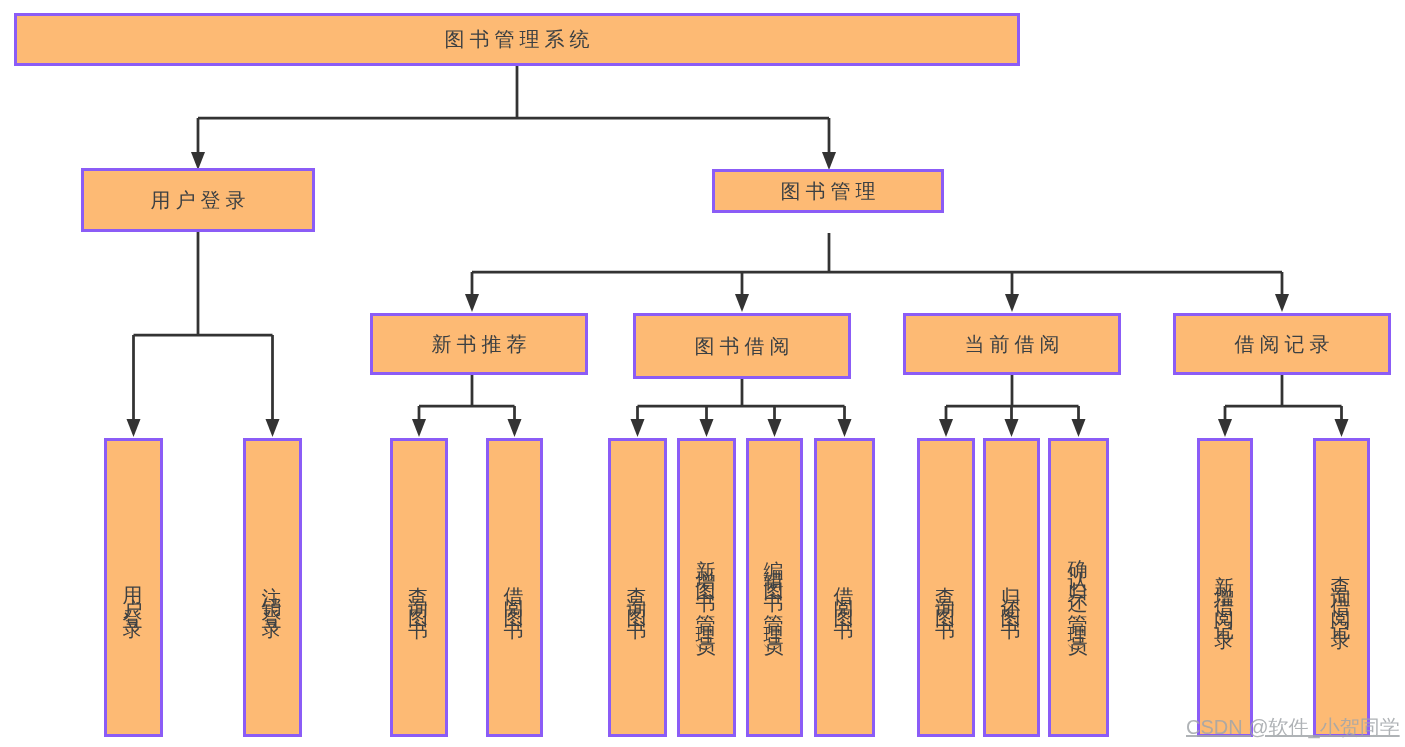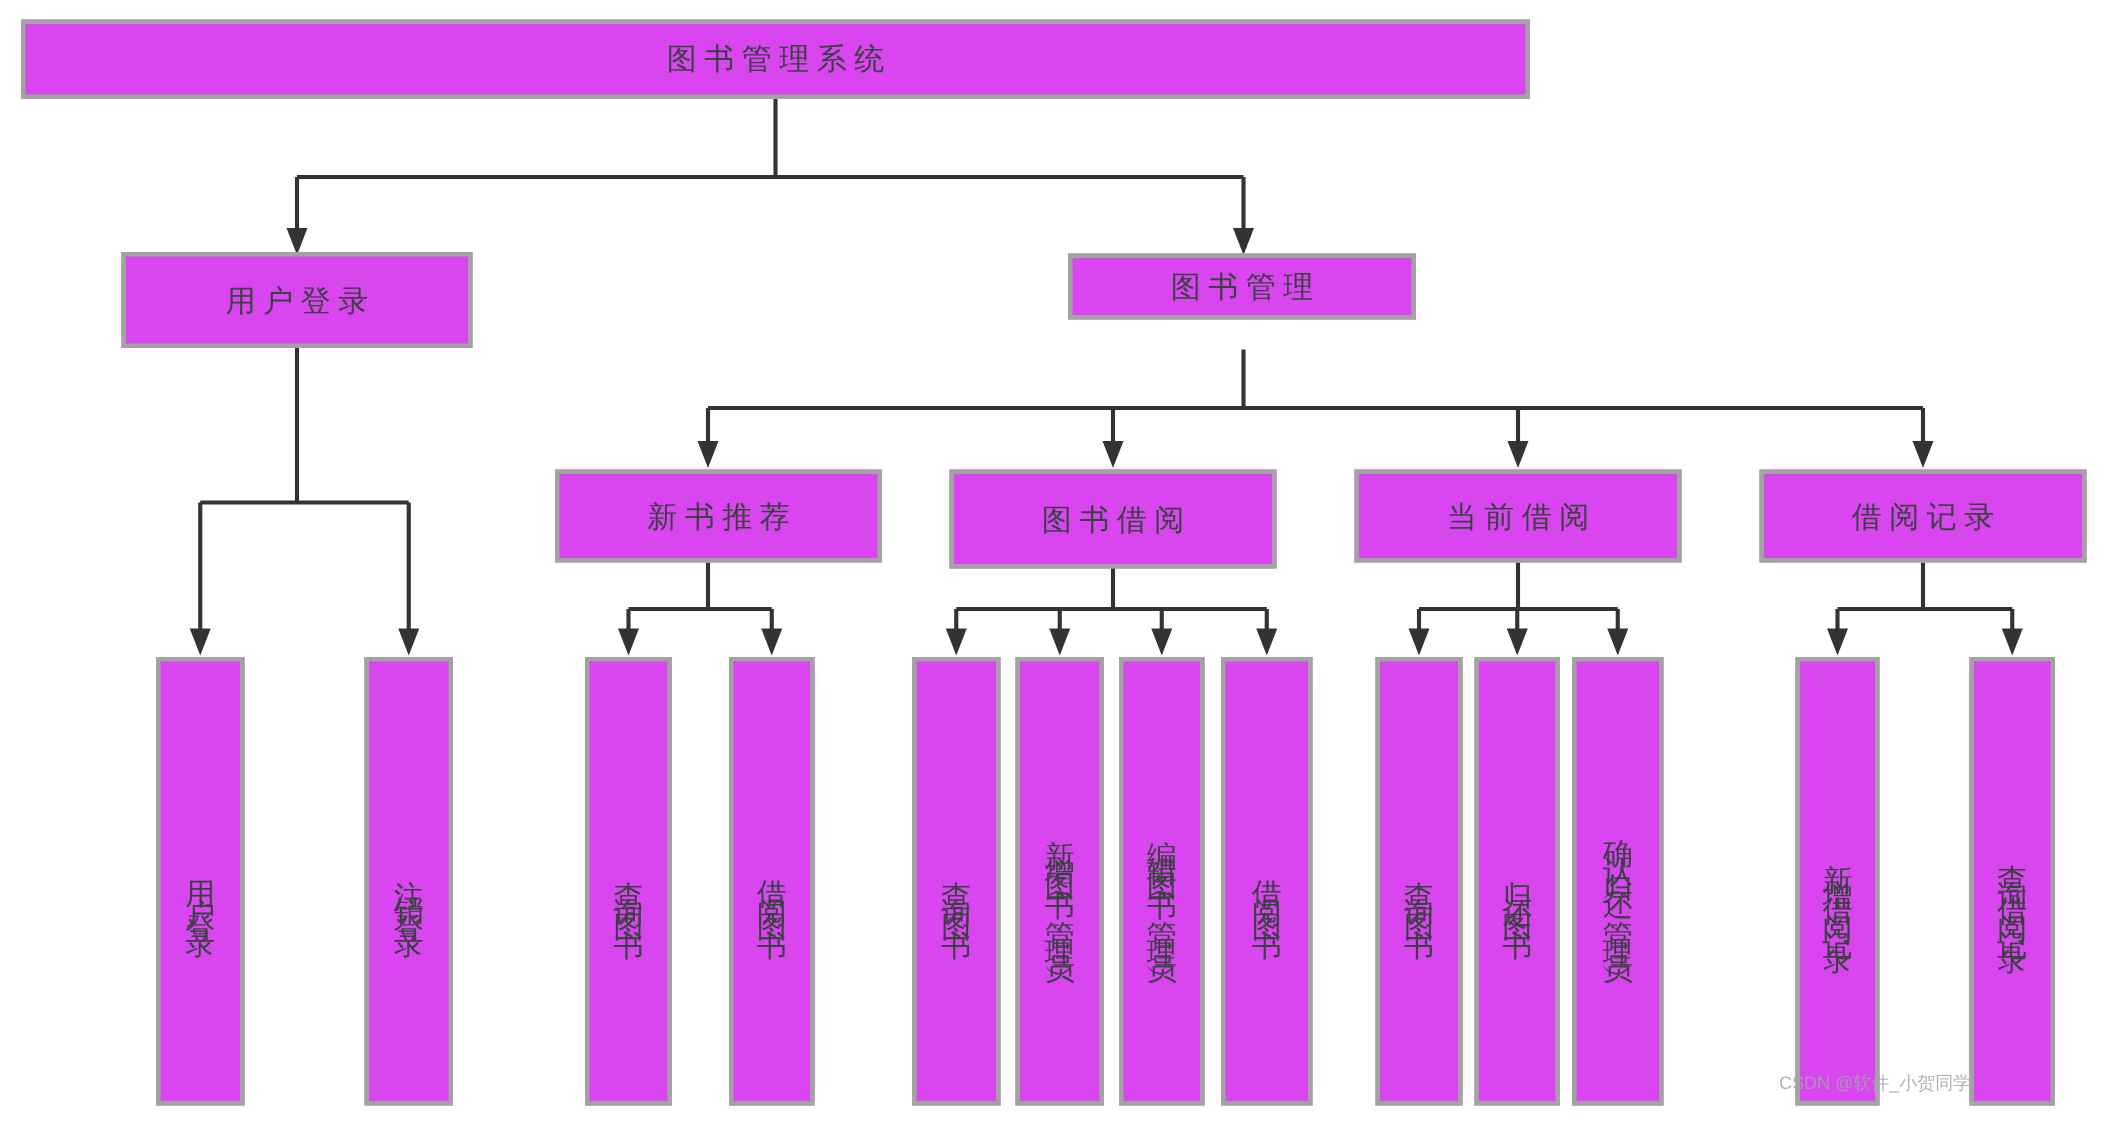--- a/index.html
+++ b/index.html
@@ -14,22 +14,22 @@
   }
   .connectors {
     position: absolute;
     left: 0; top: 0;
     width: 1405px; height: 747px;
     pointer-events: none;
   }
   .box {
     position: absolute;
     box-sizing: border-box;
-    background: #d946ef;
-    border: 3px solid #a3a3a3;
+    background: #fdba74;
+    border: 3px solid #8b5cf6;
     display: flex;
     align-items: center;
     justify-content: center;
     text-align: right;
   }
   .h-box .label {
     font-size: 20px;
     letter-spacing: 5px;
     margin-right: -5px;
     white-space: nowrap;
@@ -66,25 +66,26 @@
   .l-cb-query    { left: 917px;  width: 58px; }
   .l-cb-return   { left: 983px;  width: 57px; }
   .l-cb-confirm  { left: 1048px; width: 61px; }
   .l-br-add      { left: 1197px; width: 56px; }
   .l-br-query    { left: 1313px; width: 57px; }
 
   .watermark {
     position: absolute;
     left: 1186px;
     top: 714px;
-    font-size: 12px;
+    font-size: 20px;
     color: #a2a6aa;
     opacity: 0.85;
     white-space: nowrap;
     z-index: 10;
+    text-decoration: underline;
   }
 </style>
 </head>
 <body>
 
 <div class="canvas">
 
   <svg class="connectors" viewBox="0 0 1405 747" xmlns="http://www.w3.org/2000/svg">
     <g stroke="#333333" stroke-width="2.75" fill="none">
 

